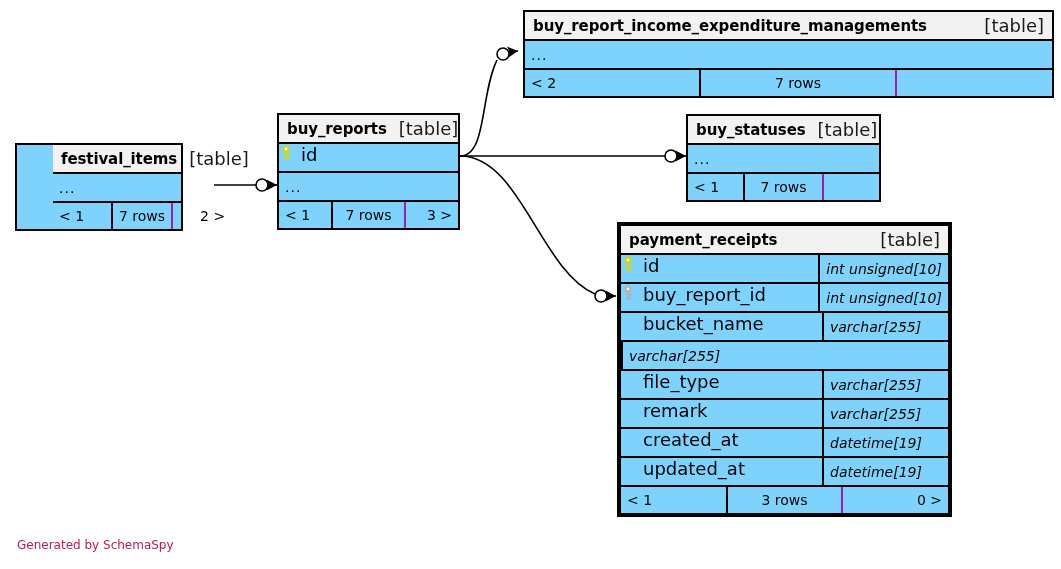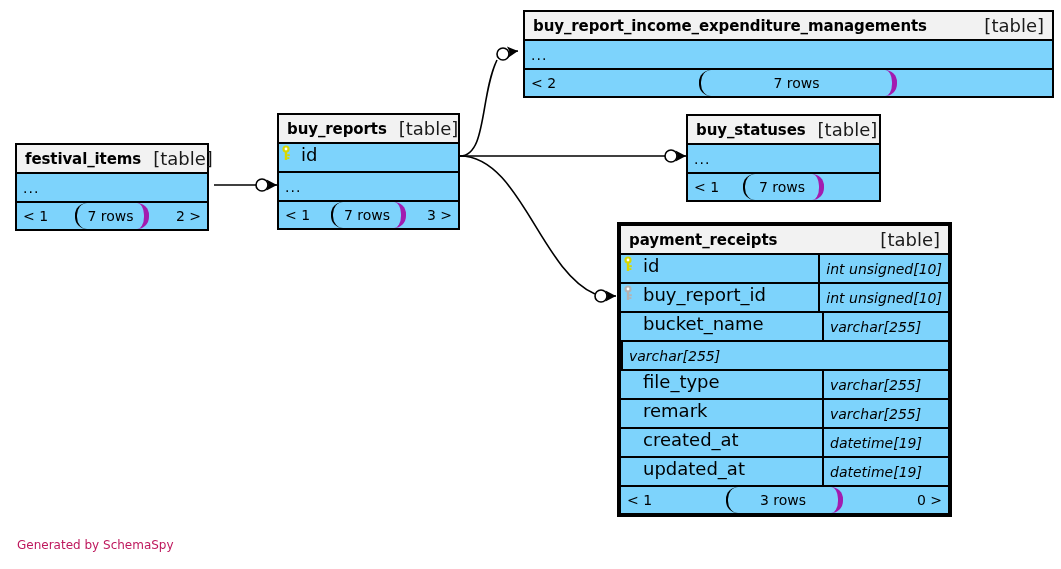--- a/index.html
+++ b/index.html
@@ -122,21 +122,21 @@
   }
   .foot-cell {
     display: flex;
     align-items: center;
     font-size: 14px;
     box-sizing: border-box;
     padding: 0 6px;
     white-space: nowrap;
   }
   .foot-left   { flex: 0 0 auto; justify-content: flex-start; }
-  .foot-mid    { flex: 1 1 auto; justify-content: center; border-left: 2px solid #000; border-right: 5px solid #a21caf; border-radius: 12px; }
+  .foot-mid    { flex: 1 1 auto; justify-content: center; border-left: 2px solid #000; border-right: 2px solid #a21caf; }
   .foot-right  { flex: 0 0 auto; justify-content: flex-end; }
 
   .credit {
     position: absolute;
     left: 17px;
     top: 538px;
     font-size: 12px;
     color: #be185d;
     white-space: nowrap;
   }
@@ -228,21 +228,21 @@
       <span class="tbl-kind">[table]</span>
     </div>
     <div class="ellipsis-row">...</div>
     <div class="tbl-footer">
       <div class="foot-cell foot-left" style="width:55px">&lt; 1</div>
       <div class="foot-cell foot-mid">7 rows</div>
       <div class="foot-cell foot-right" style="width:55px"></div>
     </div>
   </div>
 
-  <div class="table-node" style="left:15px; top:143px; width:194px;">
+  <div class="table-node" style="left:15px; top:143px; width:168px;padding-left:36px;">
     <div class="tbl-header">
       <span class="tbl-name">festival_items</span>
       <span class="tbl-kind">[table]</span>
     </div>
     <div class="ellipsis-row">...</div>
     <div class="tbl-footer">
       <div class="foot-cell foot-left" style="width:58px">&lt; 1</div>
       <div class="foot-cell foot-mid">7 rows</div>
       <div class="foot-cell foot-right" style="width:58px">2 &gt;</div>
     </div>

